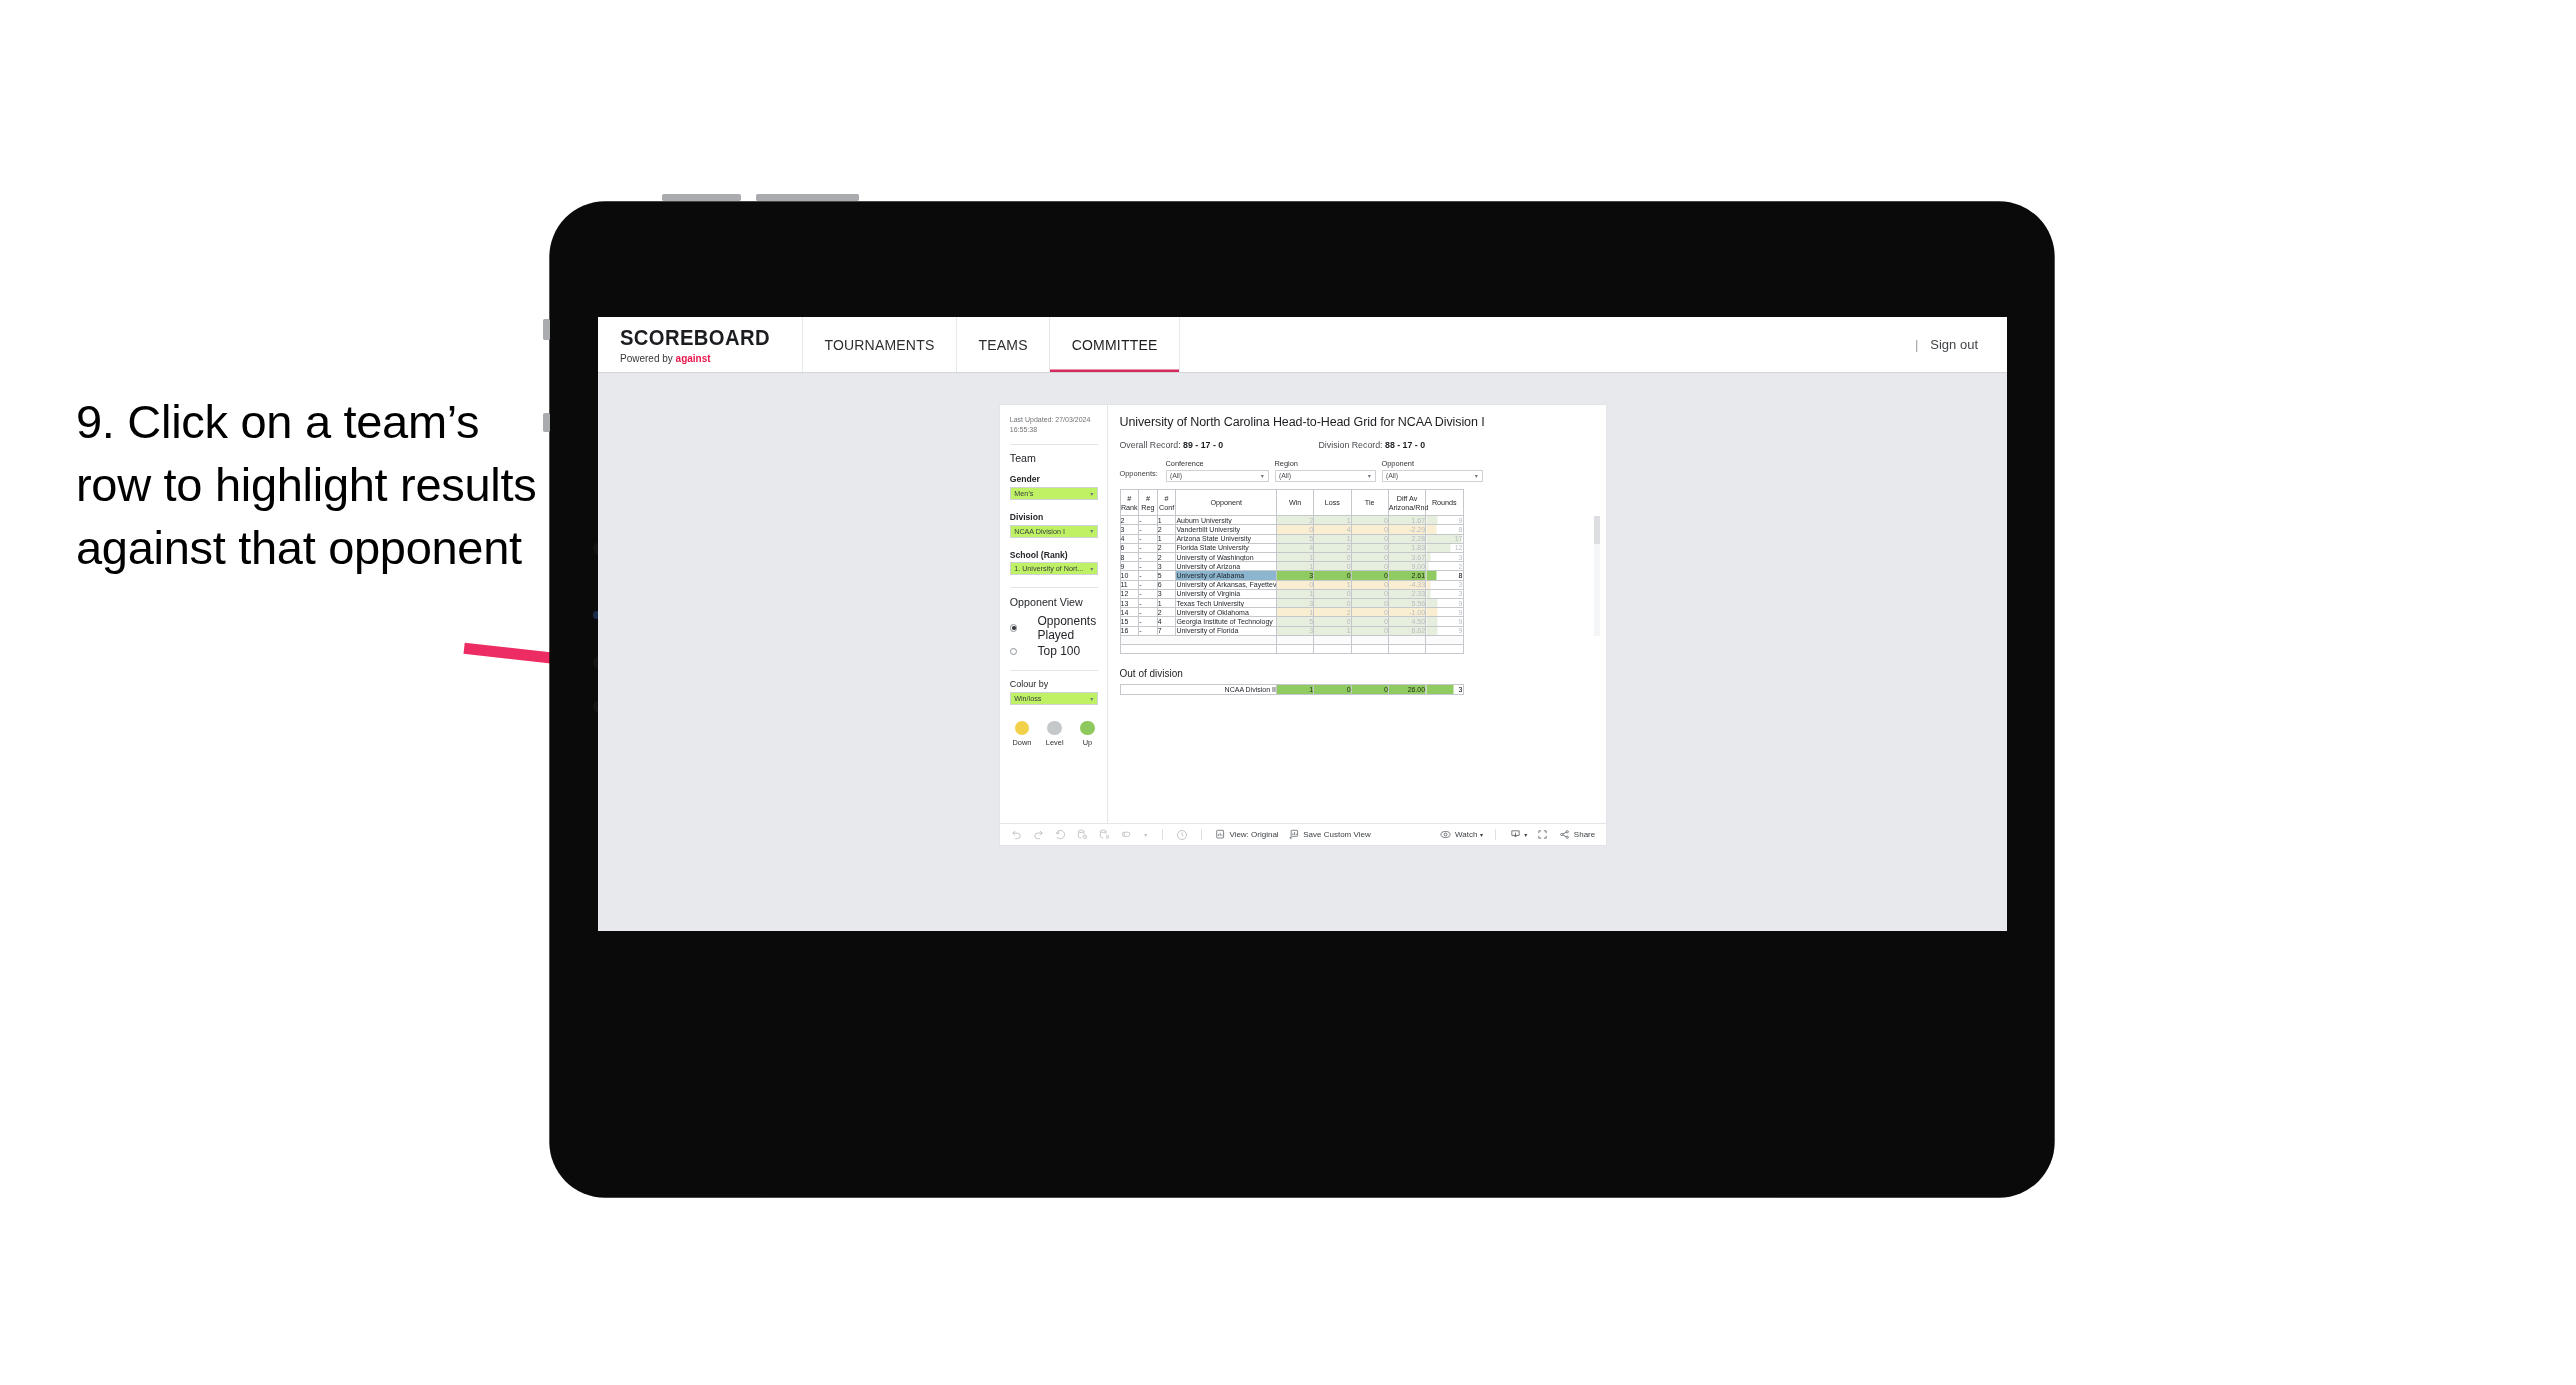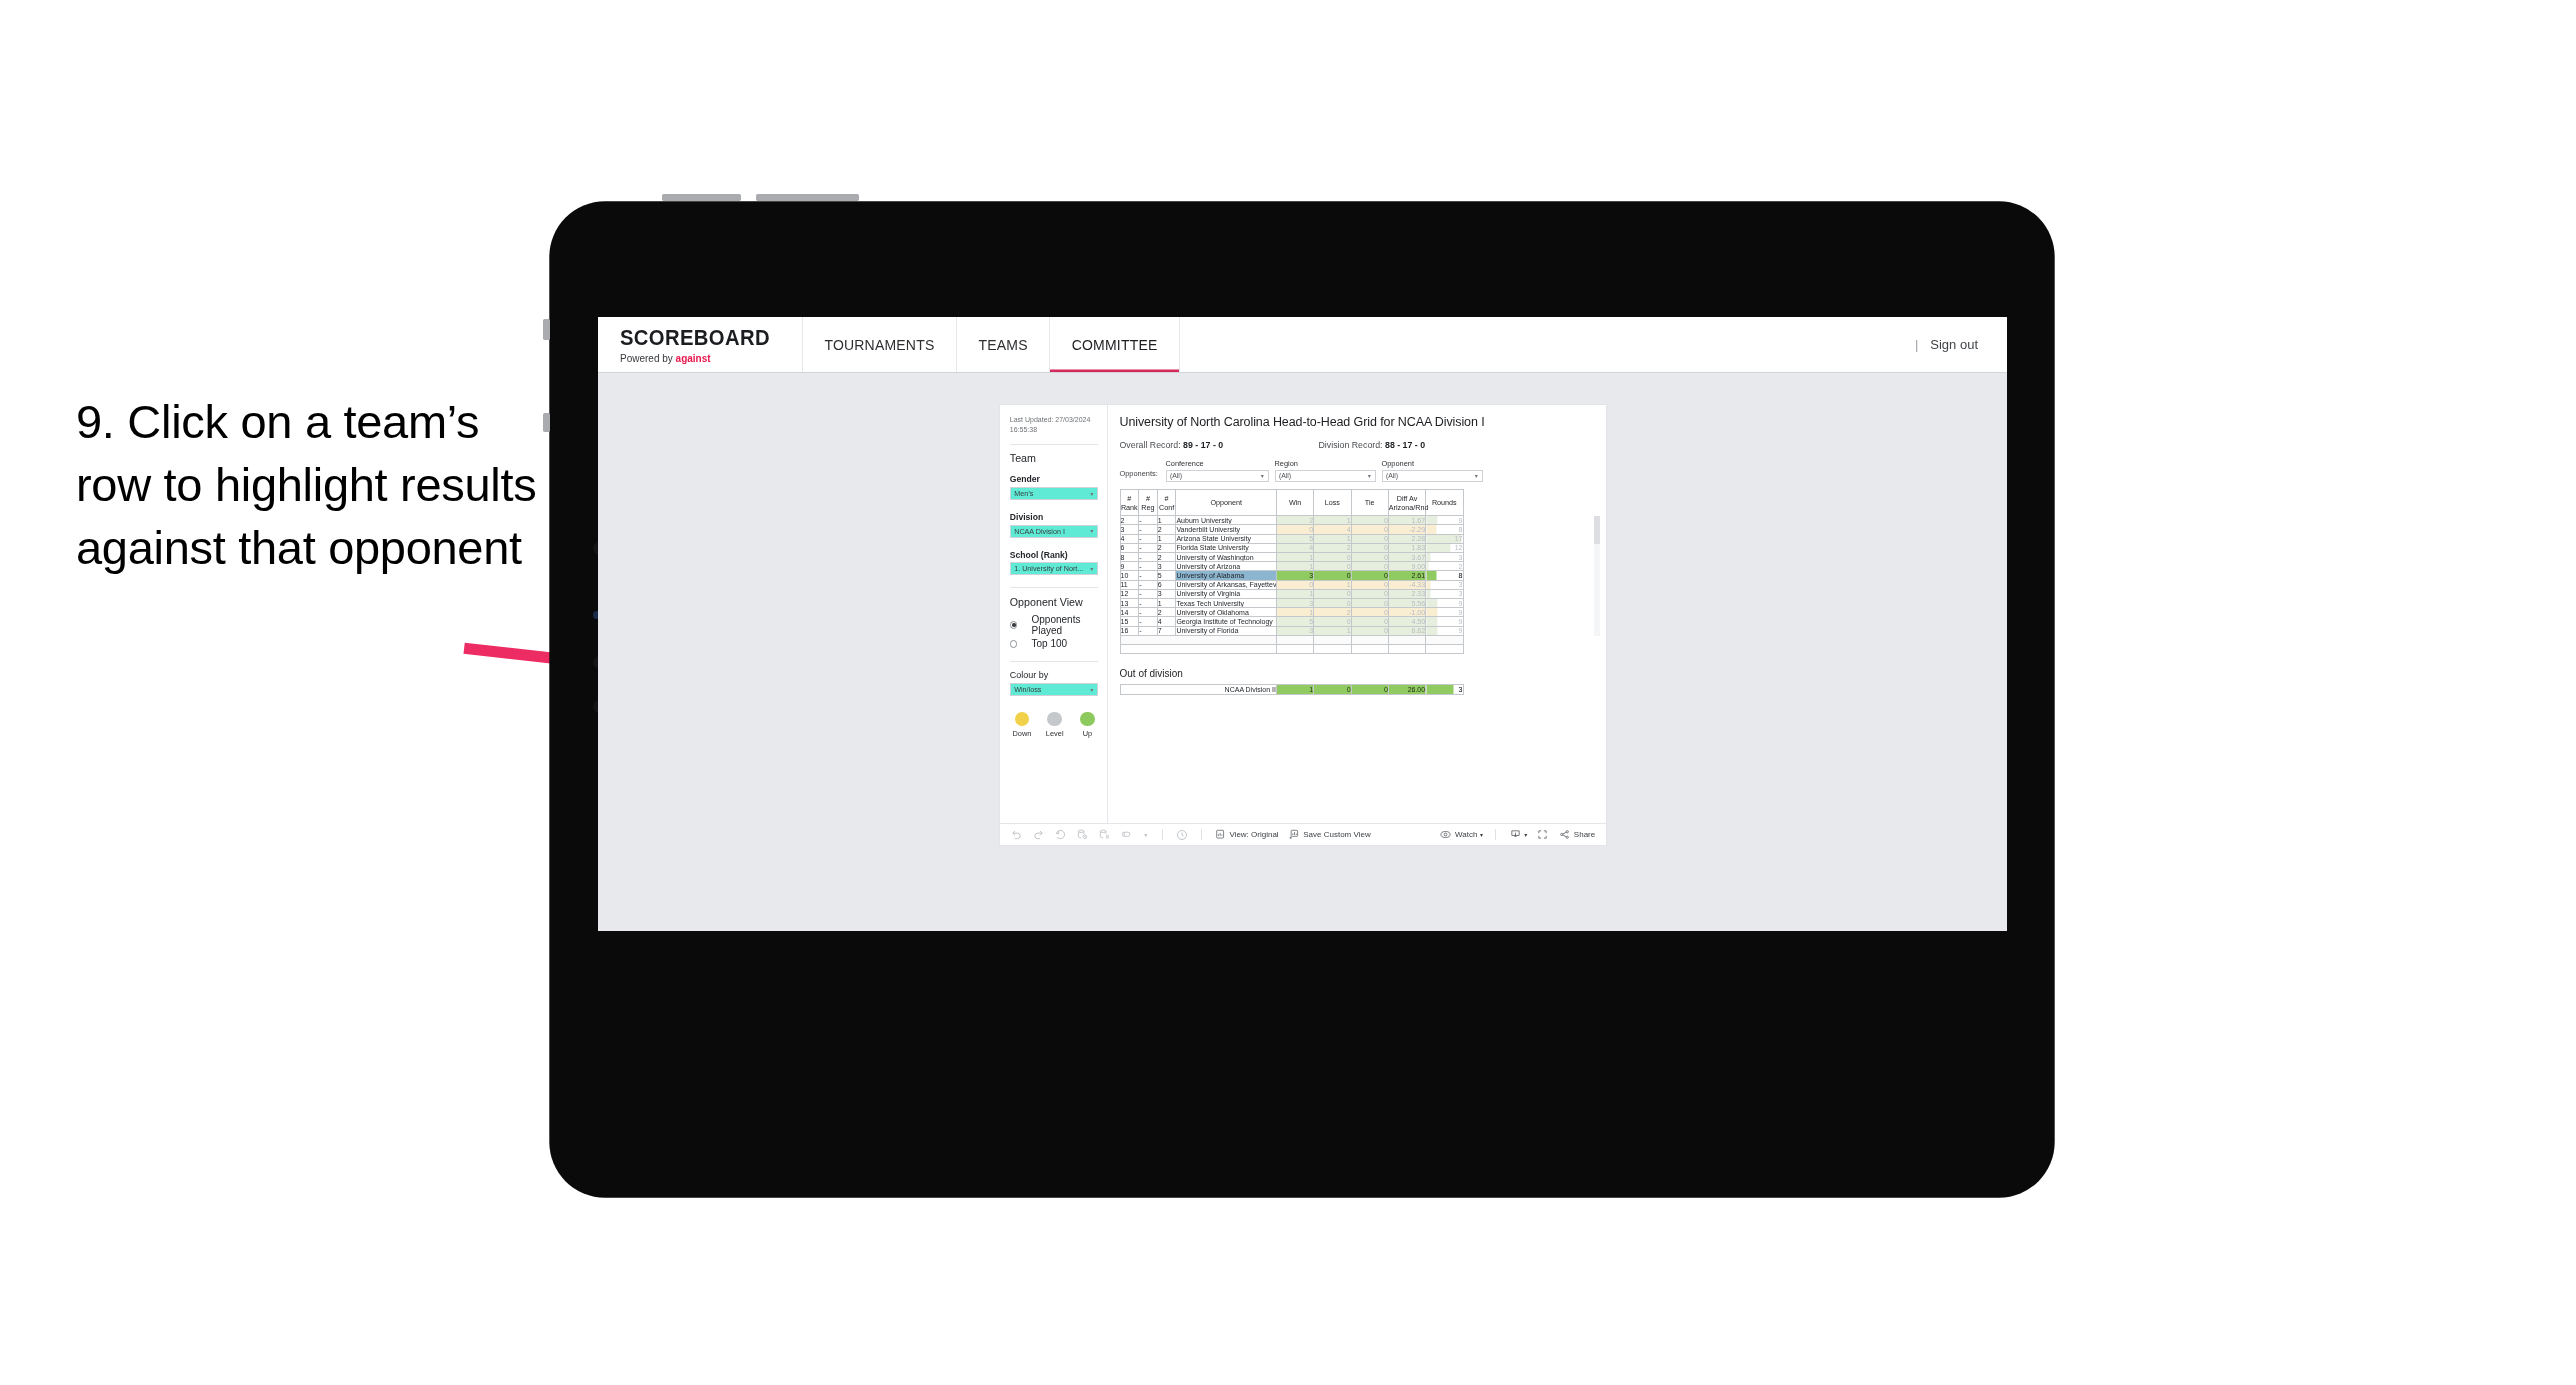--- a/index.html
+++ b/index.html
@@ -108,27 +108,27 @@
     width: 108px; flex: 0 0 108px;
     border-right: 0.9px solid #e4e6e9;
     padding: 10.3px 8.6px 0 10.3px;
     background:#fff;
   }
   .updated { font-size: 7px; color: #6e7276; line-height: 1.35; }
   .hr { height: 0.9px; background: #e3e5e8; margin: 9.4px 0 7.7px 0; }
   .side-h { font-size: 10.7px; color: #24262a; margin-bottom: 10.3px; }
   .fld-label { font-size: 8.6px; color: #24262a; margin-bottom: 2.6px; font-weight: 600; }
   .select {
-    height: 13px; border: 0.9px solid #cfd2d6; background: #5eead4;
+    height: 13px; border: 0.9px solid #cfd2d6; background: #bef264;
     display: flex; align-items: center; justify-content: space-between;
     padding: 0 2.6px 0 3.4px; font-size: 7.2px; color: #3a3d41; margin-bottom: 12px;
     cursor: pointer;
   }
   .caret { font-size: 5.2px; color: #70747a; }
-  .radio-row { display: flex; align-items: center; gap: 14px; margin-bottom: 2.6px; font-size: 10px; color: #24262a; cursor: pointer; }
+  .radio-row { display: flex; align-items: center; gap: 20px; margin-bottom: 2.6px; font-size: 12px; color: #24262a; cursor: pointer; }
   .radio { width: 7.7px; height: 7.7px; border-radius: 50%; border: 0.9px solid #8d9196; background:#fff; position: relative; flex: 0 0 7.7px; }
   .radio.on::after { content:""; position: absolute; left: 1.5px; top: 1.5px; width: 3.3px; height: 3.3px; border-radius: 50%; background: #3b3e42; }
   .legend { display: flex; gap: 12px; margin-top: 15.5px; padding-left: 1.7px; }
   .legend-item { text-align: center; width: 24px; }
   .dot { width: 14.6px; height: 14.6px; border-radius: 50%; margin: 0 auto 2.6px; }
   .legend-lbl { font-size: 7.4px; color: #2b2e32; }
 
   
   .main { flex: 1; min-width: 0; padding: 10.3px 12px 0 12px; display: flex; flex-direction: column; }
   .viz-title { font-size: 12.5px; color: #1c1e21; letter-spacing: -0.1px; }

